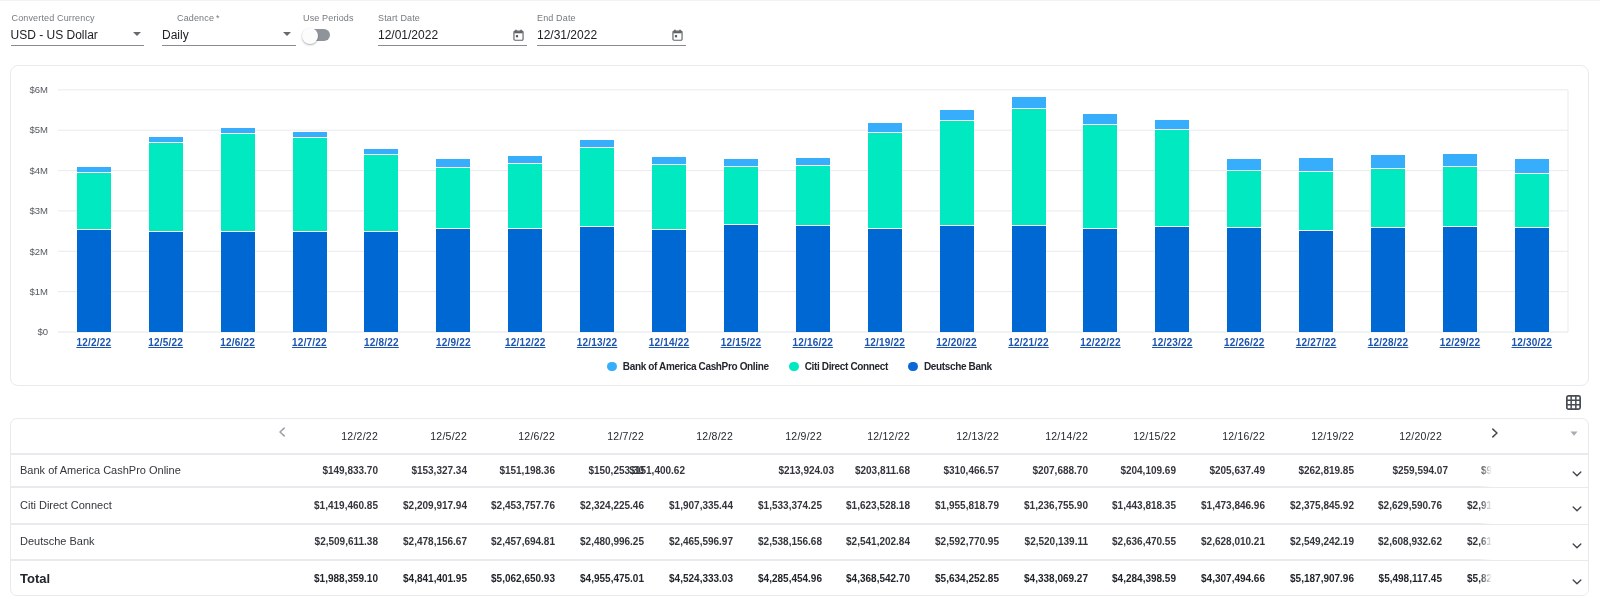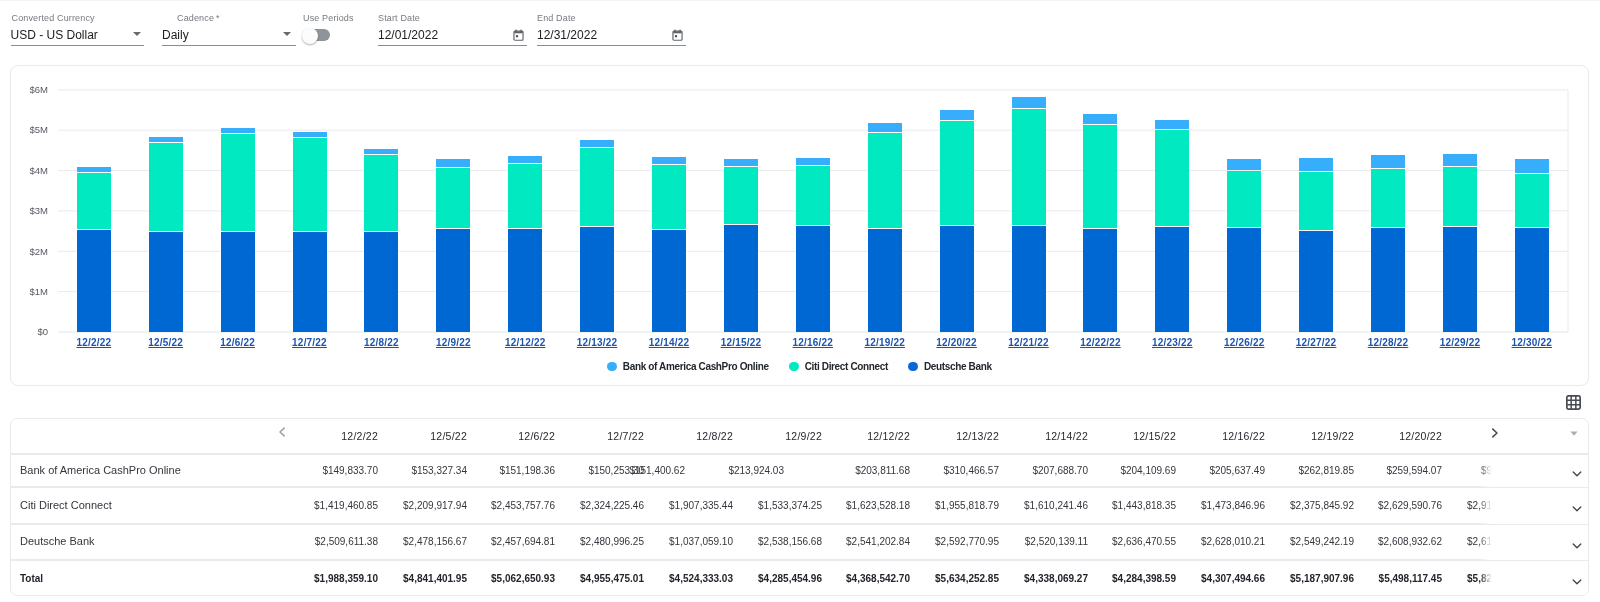--- a/index.html
+++ b/index.html
@@ -13,22 +13,22 @@
 .legend { position:absolute; left:0; top:295px; width:1577px; text-align:center; font-size:10px; font-weight:bold; letter-spacing:-0.35px; color:#23272e; }
 .li { margin:0 9px; }
 .dot { display:inline-block; width:9.5px; height:9.5px; border-radius:50%; margin-right:6px; vertical-align:-1px; }
 .tcard { position:absolute; left:10px; top:418px; width:1579px; height:178px; border:1px solid #e8eaed; border-radius:7px; background:#fff; overflow:hidden; }
 .thead { position:absolute; left:0; top:0; width:100%; height:34.5px; border-bottom:1px solid #e8eaed; }
 .hc { position:absolute; top:11px; font-size:10.5px; letter-spacing:0.25px; color:#24282e; }
 .hcaret { position:absolute; right:10.5px; top:11.5px; }
 .trow { position:absolute; left:0; width:100%; border-bottom:1px solid #e8eaed; font-size:10px; color:#33363c; }
 .trow.total { border-bottom:none; font-weight:bold; color:#22262c; }
 .rname { position:absolute; left:9px; top:50%; transform:translateY(-50%); font-size:11px; }
-.trow.total .rname { font-size:10px; }
-.vc { position:absolute; top:50%; transform:translateY(-50%); }
+.trow.total .rname { font-size:13px; }
+.vc { position:absolute; top:50%; transform:translateY(-50%);font-weight:bold; }
 .rchev { position:absolute; right:6.5px; top:calc(50% + 1.5px); z-index:2; }
 .fade { position:absolute; top:0; right:0; height:100%; width:128px; z-index:1; background:linear-gradient(to right, rgba(255,255,255,0) 15%, #fff 25%, #fff 100%); }
 .hline { position:absolute; left:0; right:0; height:1px; background:#e8eaed; z-index:3; }
 .gicon { position:absolute; left:1566px; top:395px; }
 </style></head>
 <body>
 <div class="topline"></div>
 
 <div class="fld" style="left:10.5px;width:133px">
   <div class="lbl" style="margin-left:1px">Converted Currency</div>
@@ -253,60 +253,60 @@
         <path d="M0.4 0.4h7.2L4 4.8z" fill="#a9adb4"></path>
       </svg>
     </div>
 <div class="trow" style="top:34.5px;height:33.5px">
       <span class="rname">Bank of America CashPro Online</span>
       <span class="vc" style="right:1210px">$149,833.70</span>
       <span class="vc" style="right:1121px">$153,327.34</span>
       <span class="vc" style="right:1033px">$151,198.36</span>
       <span class="vc" style="right:944px">$150,253.30</span>
       <span class="vc" style="right:903px">$151,400.62</span>
-      <span class="vc" style="right:804px">$213,924.03</span>
+      <span class="vc" style="right:754px">$213,924.03</span>
       <span class="vc" style="right:678px">$203,811.68</span>
       <span class="vc" style="right:589px">$310,466.57</span>
       <span class="vc" style="right:500px">$207,688.70</span>
       <span class="vc" style="right:412px">$204,109.69</span>
       <span class="vc" style="right:323px">$205,637.49</span>
       <span class="vc" style="right:234px">$262,819.85</span>
-      <span class="vc" style="right:146px">$259,594.07</span>
+      <span class="vc" style="right:140px">$259,594.07</span>
       <span class="vc" style="right:57px">$95,429.13</span>
       <svg class="rchev" width="10" height="6" viewBox="0 0 10 6">
         <path d="M1.2 0.9L5 4.7 8.8 0.9" stroke="#45494f" stroke-width="1.4" fill="none" stroke-linecap="round" stroke-linejoin="round"></path>
       </svg>
     </div>
     <div class="trow" style="top:68px;height:36.5px">
       <span class="rname">Citi Direct Connect</span>
       <span class="vc" style="right:1210px">$1,419,460.85</span>
       <span class="vc" style="right:1121px">$2,209,917.94</span>
       <span class="vc" style="right:1033px">$2,453,757.76</span>
       <span class="vc" style="right:944px">$2,324,225.46</span>
       <span class="vc" style="right:855px">$1,907,335.44</span>
       <span class="vc" style="right:766px">$1,533,374.25</span>
       <span class="vc" style="right:678px">$1,623,528.18</span>
       <span class="vc" style="right:589px">$1,955,818.79</span>
-      <span class="vc" style="right:500px">$1,610,241.46</span>
+      <span class="vc" style="right:500px">$1,236,755.90</span>
       <span class="vc" style="right:412px">$1,443,818.35</span>
       <span class="vc" style="right:323px">$1,473,846.96</span>
       <span class="vc" style="right:234px">$2,375,845.92</span>
       <span class="vc" style="right:146px">$2,629,590.76</span>
       <span class="vc" style="right:57px">$2,915,446.21</span>
       <svg class="rchev" width="10" height="6" viewBox="0 0 10 6">
         <path d="M1.2 0.9L5 4.7 8.8 0.9" stroke="#45494f" stroke-width="1.4" fill="none" stroke-linecap="round" stroke-linejoin="round"></path>
       </svg>
     </div>
     <div class="trow" style="top:104.5px;height:36px">
       <span class="rname">Deutsche Bank</span>
       <span class="vc" style="right:1210px">$2,509,611.38</span>
       <span class="vc" style="right:1121px">$2,478,156.67</span>
       <span class="vc" style="right:1033px">$2,457,694.81</span>
       <span class="vc" style="right:944px">$2,480,996.25</span>
-      <span class="vc" style="right:855px">$1,037,059.10</span>
+      <span class="vc" style="right:855px">$2,465,596.97</span>
       <span class="vc" style="right:766px">$2,538,156.68</span>
       <span class="vc" style="right:678px">$2,541,202.84</span>
       <span class="vc" style="right:589px">$2,592,770.95</span>
       <span class="vc" style="right:500px">$2,520,139.11</span>
       <span class="vc" style="right:412px">$2,636,470.55</span>
       <span class="vc" style="right:323px">$2,628,010.21</span>
       <span class="vc" style="right:234px">$2,549,242.19</span>
       <span class="vc" style="right:146px">$2,608,932.62</span>
       <span class="vc" style="right:57px">$2,610,972.44</span>
       <svg class="rchev" width="10" height="6" viewBox="0 0 10 6">

